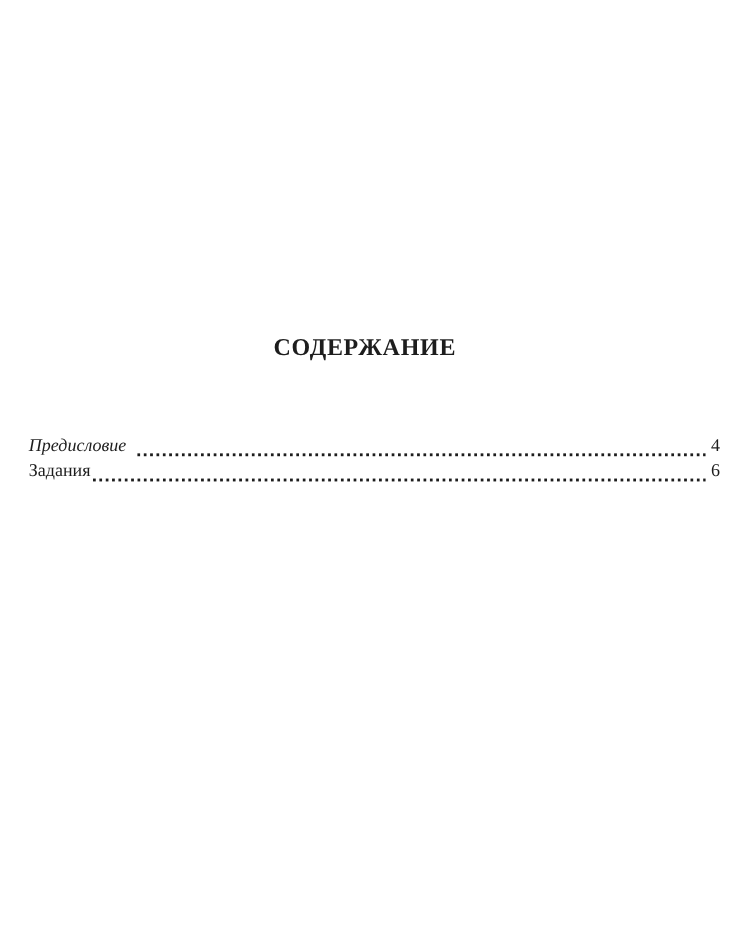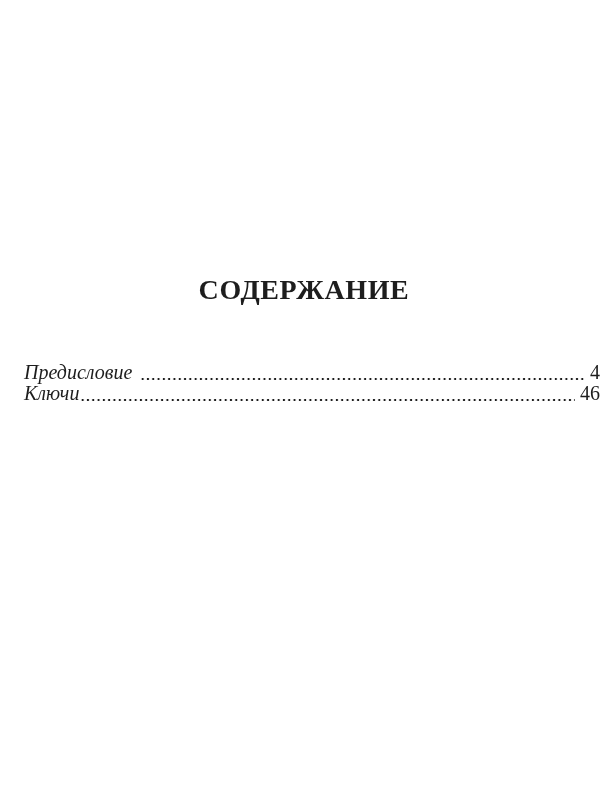--- a/index.html
+++ b/index.html
@@ -18,35 +18,35 @@
     height: 787px;
     background: var(--paper);
     padding-top: 276px;
     font-family: "Liberation Serif", "DejaVu Serif", serif;
     color: var(--ink);
     overflow: hidden;
   }
   .title {
     margin: 0;
     text-align: center;
-    font-size: 28px;
+    font-size: 20px;
     line-height: 28px;
     font-weight: bold;
     letter-spacing: 0.6px;
     color: var(--ink);
   }
   .toc {
     margin-top: 58px;
     padding: 0 8px 0 24px;
   }
   .toc-row {
     display: flex;
     align-items: center;
     height: 21px;
-    font-size: 20px;
+    font-size: 15px;
     line-height: 21px;
     white-space: nowrap;
   }
   .toc-label { flex: none; }
   .toc-row.italic .toc-label { font-style: italic; }
   .leader {
     flex: 1 1 auto;
     height: 21px;
     margin: 0 5px 0 8px;
     background-image: radial-gradient(circle, var(--ink) 1.15px, rgba(0,0,0,0) 1.45px);
@@ -69,21 +69,21 @@
 
   <div class="toc">
 
     <div class="toc-row italic">
       <span class="toc-label">Предисловие</span>
       <span class="leader"></span>
       <span class="toc-page">4</span>
     </div>
 
 
+    <div class="toc-row">
+      <span class="toc-label">Задания</span>
+      <span class="leader"></span>
+      <span class="toc-page">6</span>
+    </div>
 
-    <div class="toc-row italic">
-      <span class="toc-label">Ключи</span>
-      <span class="leader"></span>
-      <span class="toc-page">46</span>
-    </div>
 
   </div>
 </div>
 
 </body></html>

